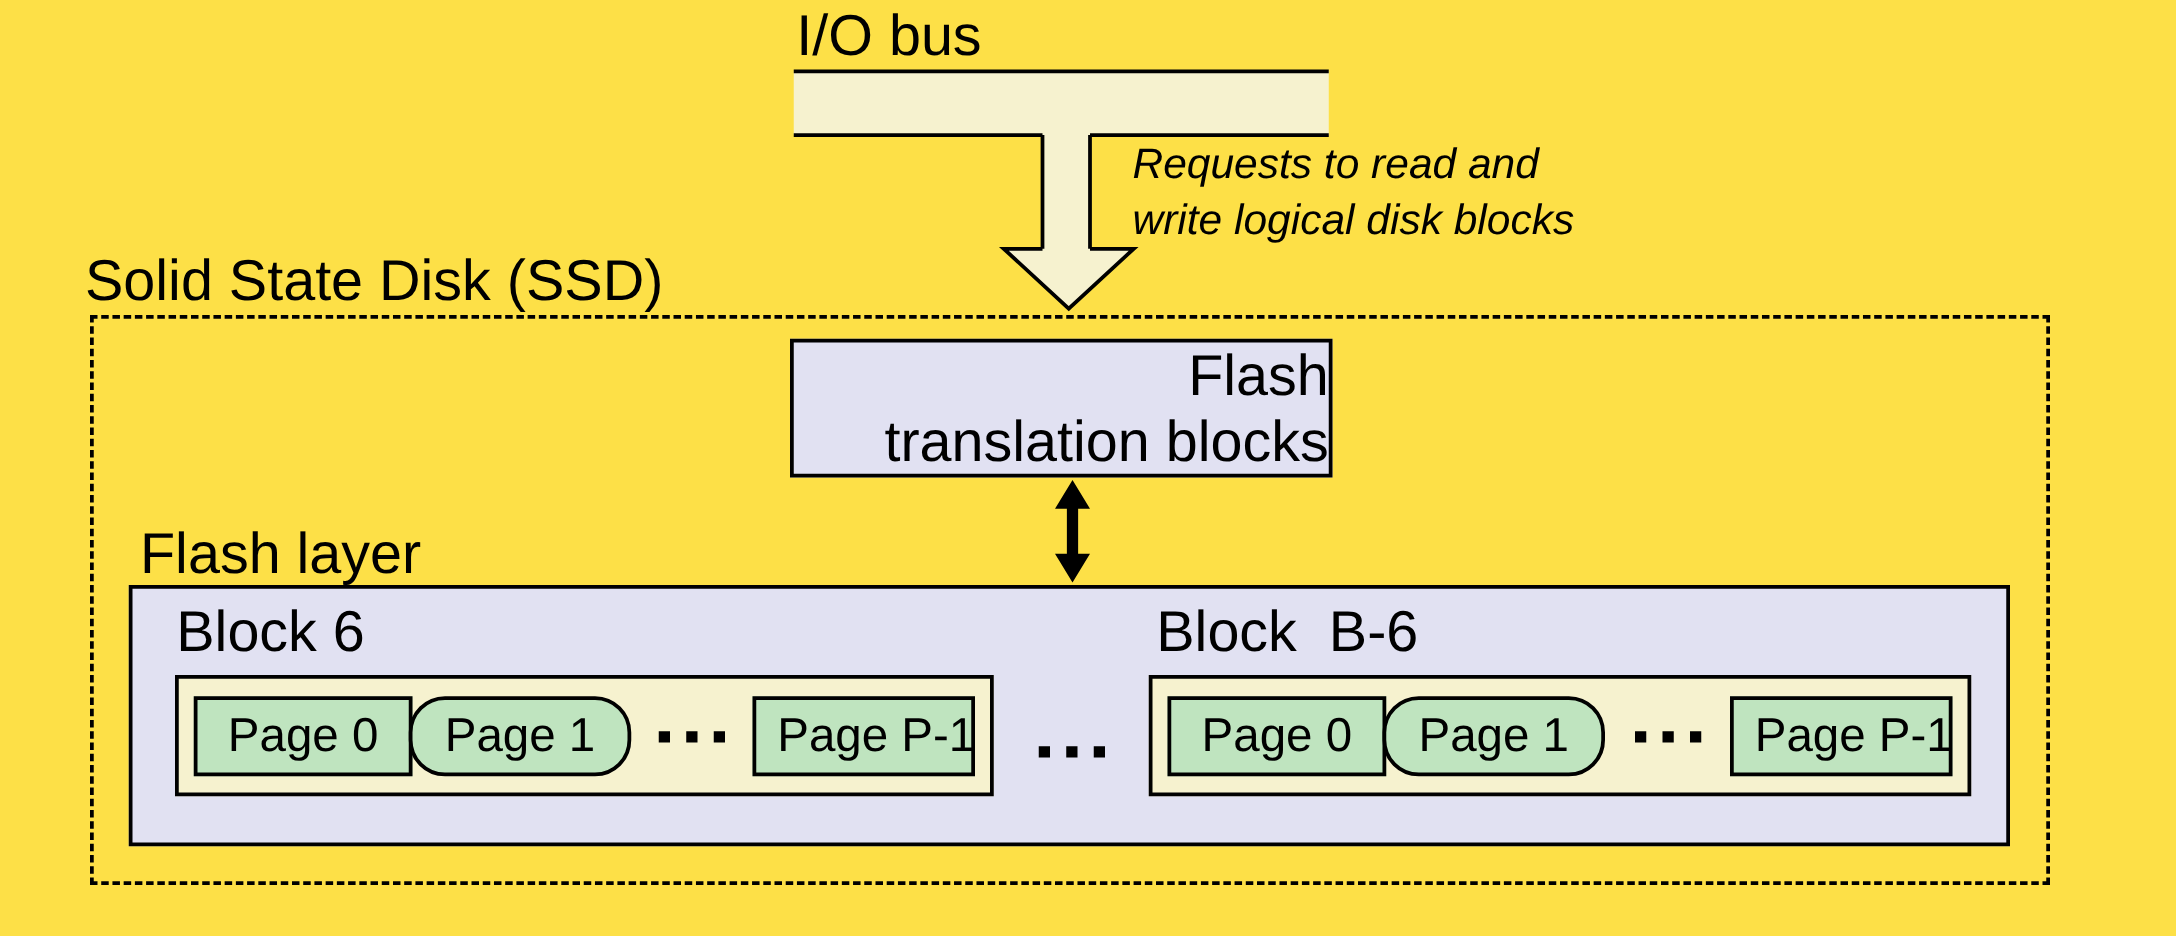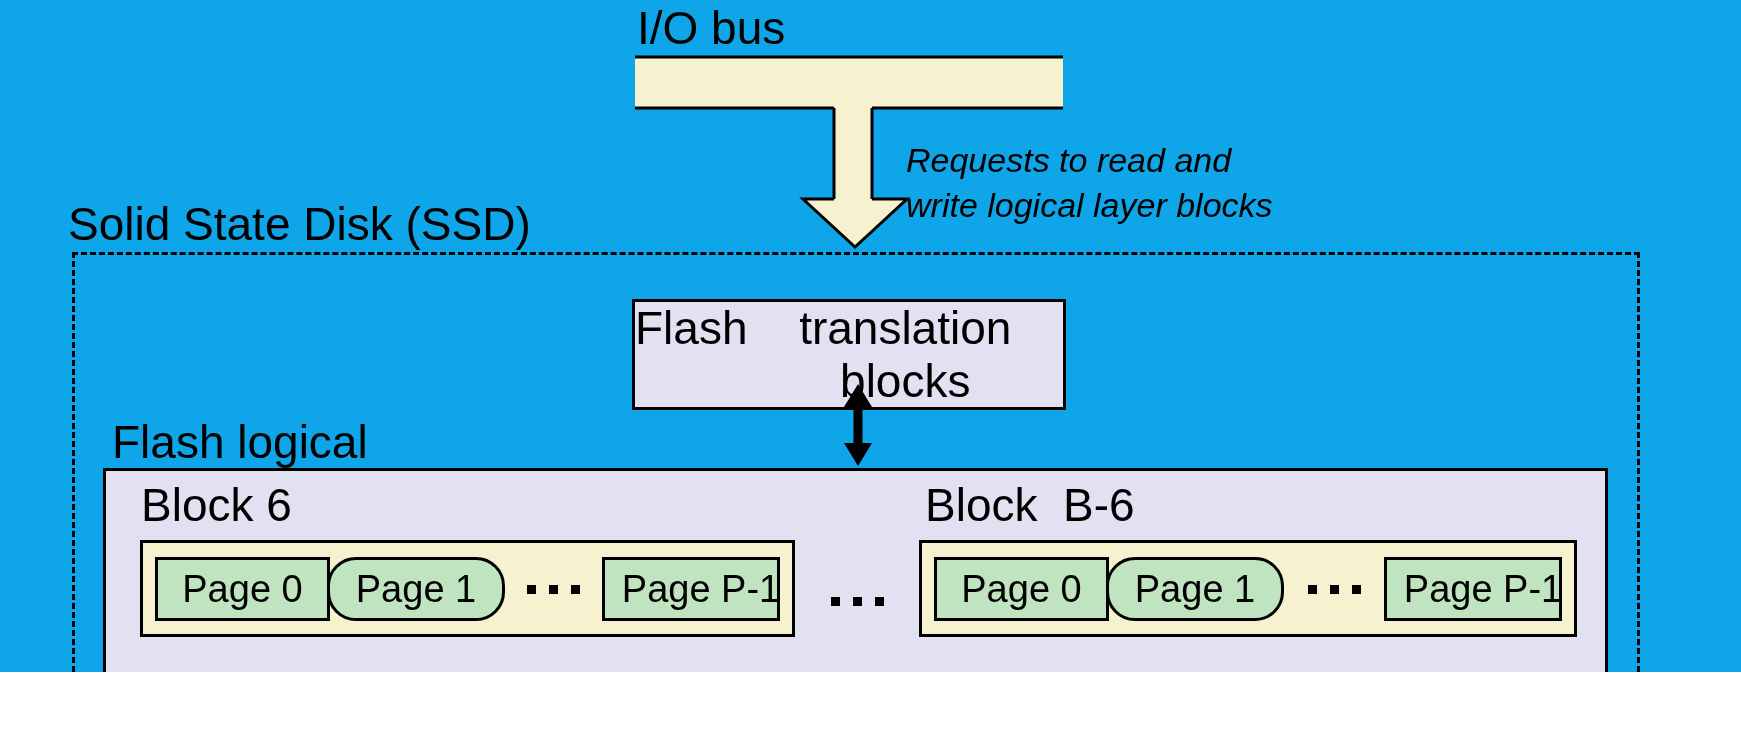--- a/index.html
+++ b/index.html
@@ -6,65 +6,64 @@
   html, body { background: #ffffff; }
   :root {
     --cream: #F6F2CF;
     --lavender: #E1E1F2;
     --green: #BFE4BF;
     --ink: #000000;
   }
   .canvas {
     position: relative;
     width: 1741px;
-    height: 672px;
-    background: #0ea5e9;
+    height: 749px;
+    background: #fde047;
     overflow: hidden;
     font-family: "Liberation Sans", sans-serif;
     color: var(--ink);
   }
   .abs { position: absolute; }
 
   .big-label {
     font-size: 46px;
     line-height: 1.08;
     white-space: nowrap;
   }
   .io-bus-label   { left: 637px; top: 4px; }
   .ssd-label      { left: 68px;  top: 200px; }
   .flash-mem-label{ left: 112px; top: 418px; }
 
   .request-note {
-    left: 906px; top: 138px;
+    left: 906px; top: 109px;
     font-size: 34px;
     font-style: italic;
     line-height: 45px;
     white-space: nowrap;
   }
 
   .ssd-box {
     left: 72px; top: 252px;
     width: 1568px; height: 456px;
     border: 3px dashed var(--ink);
     background: transparent;
   }
 
   .ftl-box {
     left: 632px; top: 271px;
     width: 434px; height: 111px;
     background: var(--lavender);
     border: 3px solid var(--ink);
     display: flex;
-    flex-direction: row;
-    align-items: flex-start;
+    flex-direction: column;
+    align-items: flex-end;
     justify-content: center;
     font-size: 46px;
     line-height: 53px;
     text-align: center;
-    margin-top: 28px;
   }
 
   .flash-box {
     left: 103px; top: 468px;
     width: 1505px; height: 209px;
     background: var(--lavender);
     border: 3px solid var(--ink);
   }
 
   .block-label {
@@ -134,37 +133,37 @@
     <path d="M635,57 H1063" stroke="var(--ink)" stroke-width="3" fill="none"></path>
     <path d="M635,108 H834 M872,108 H1063" stroke="var(--ink)" stroke-width="3" fill="none"></path>
     <path d="M834,108 V199 M872,108 V199" stroke="var(--ink)" stroke-width="3" fill="none"></path>
     <path d="M834,199 H803 L855,247 L907,199 H872" stroke="var(--ink)" stroke-width="3" fill="none" stroke-linejoin="miter"></path>
   </svg>
 
   <div class="abs big-label io-bus-label">I/O bus</div>
 
   <div class="abs request-note">
     <div>Requests to read and</div>
-    <div>write logical layer blocks</div>
+    <div>write logical disk blocks</div>
   </div>
 
   <div class="abs big-label ssd-label">Solid State Disk (SSD)</div>
 
   <div class="abs ssd-box"></div>
 
   <div class="abs ftl-box">
     <div>Flash</div>
     <div>translation blocks</div>
   </div>
 
   <svg class="abs double-arrow-svg" width="36" height="92" viewBox="0 0 36 92">
     <path d="M18,4 L32,27 L22.5,27 L22.5,63 L32,63 L18,86 L4,63 L13.5,63 L13.5,27 L4,27 Z" fill="var(--ink)"></path>
   </svg>
 
-  <div class="abs big-label flash-mem-label">Flash logical</div>
+  <div class="abs big-label flash-mem-label">Flash layer</div>
 
   <div class="abs flash-box"></div>
 
   <div class="abs block-label block0-label">Block 6</div>
   <div class="abs block-label blockb1-label">Block  B-6</div>
 
   <div class="abs page-row page-row-0">
     <div class="page-cell page-w0">Page 0</div>
     <div class="page-cell page-w1">Page 1</div>
     <div class="dots-spacer">

